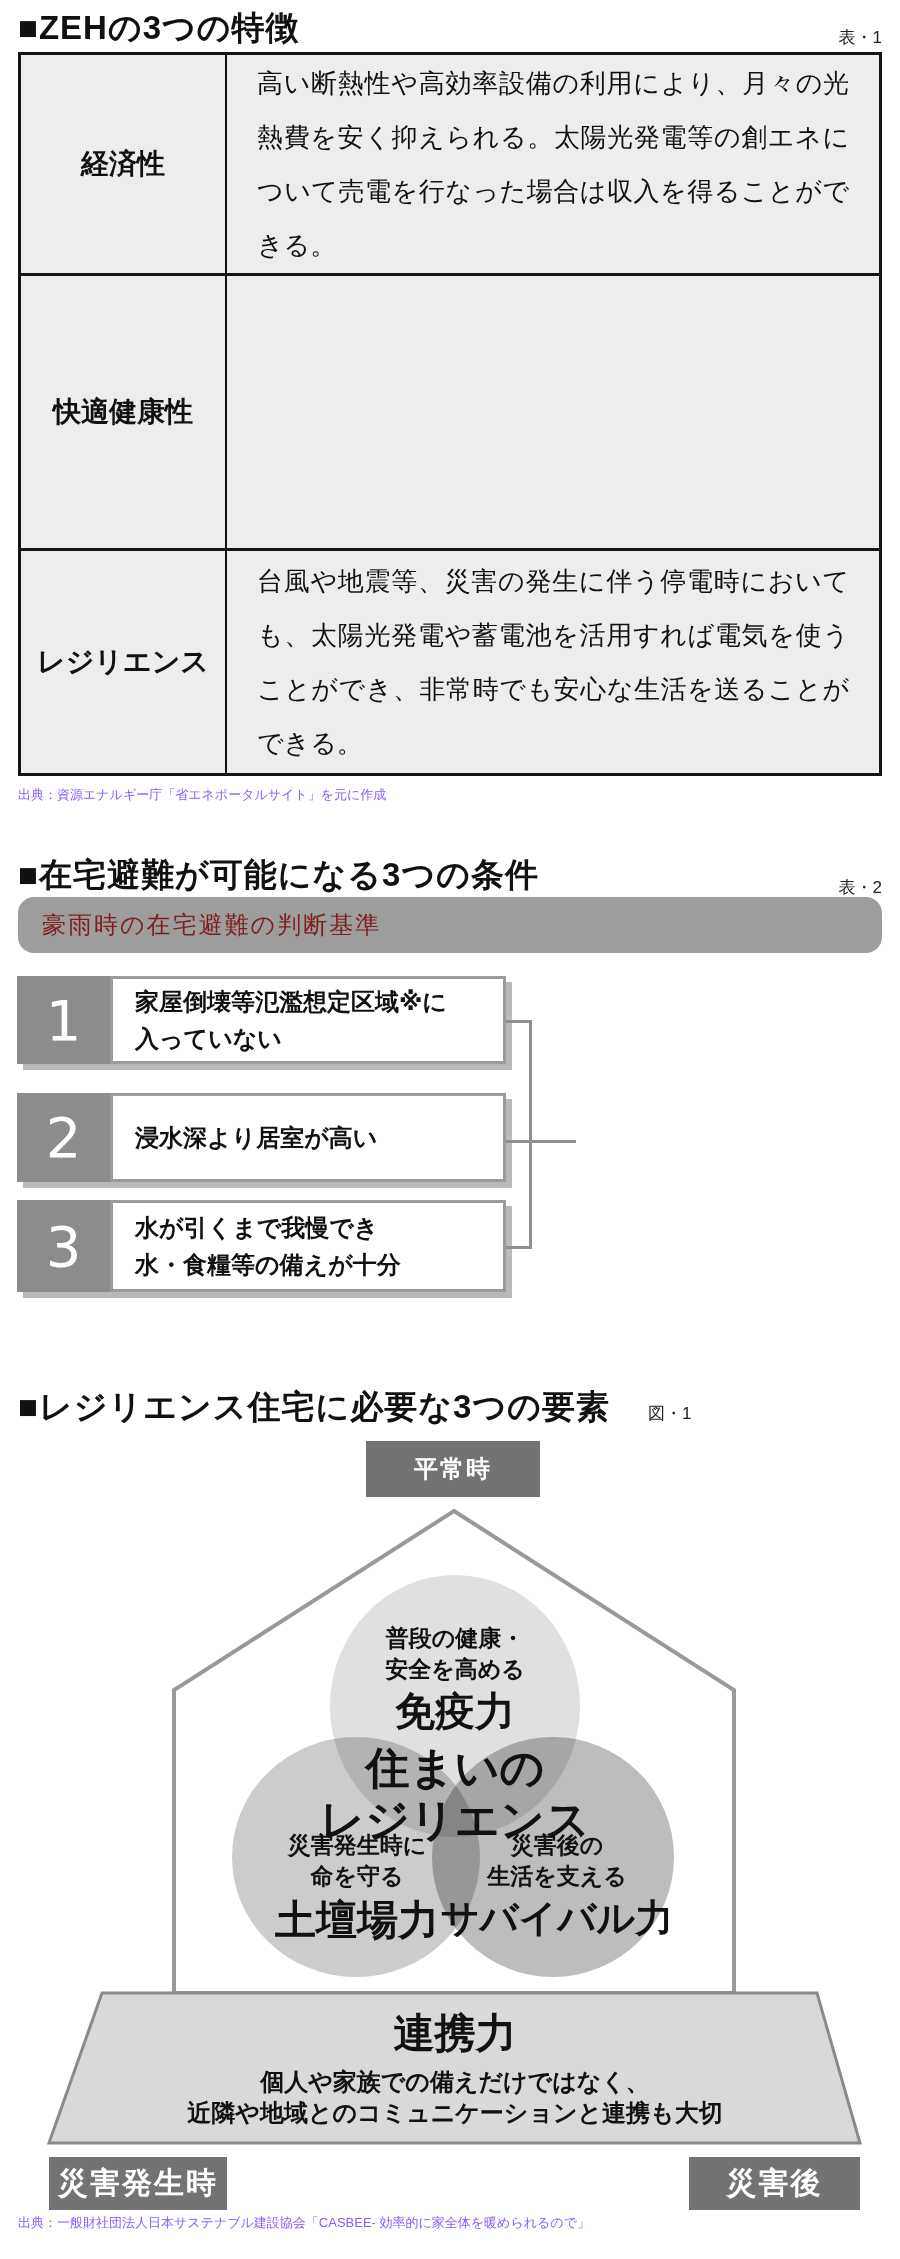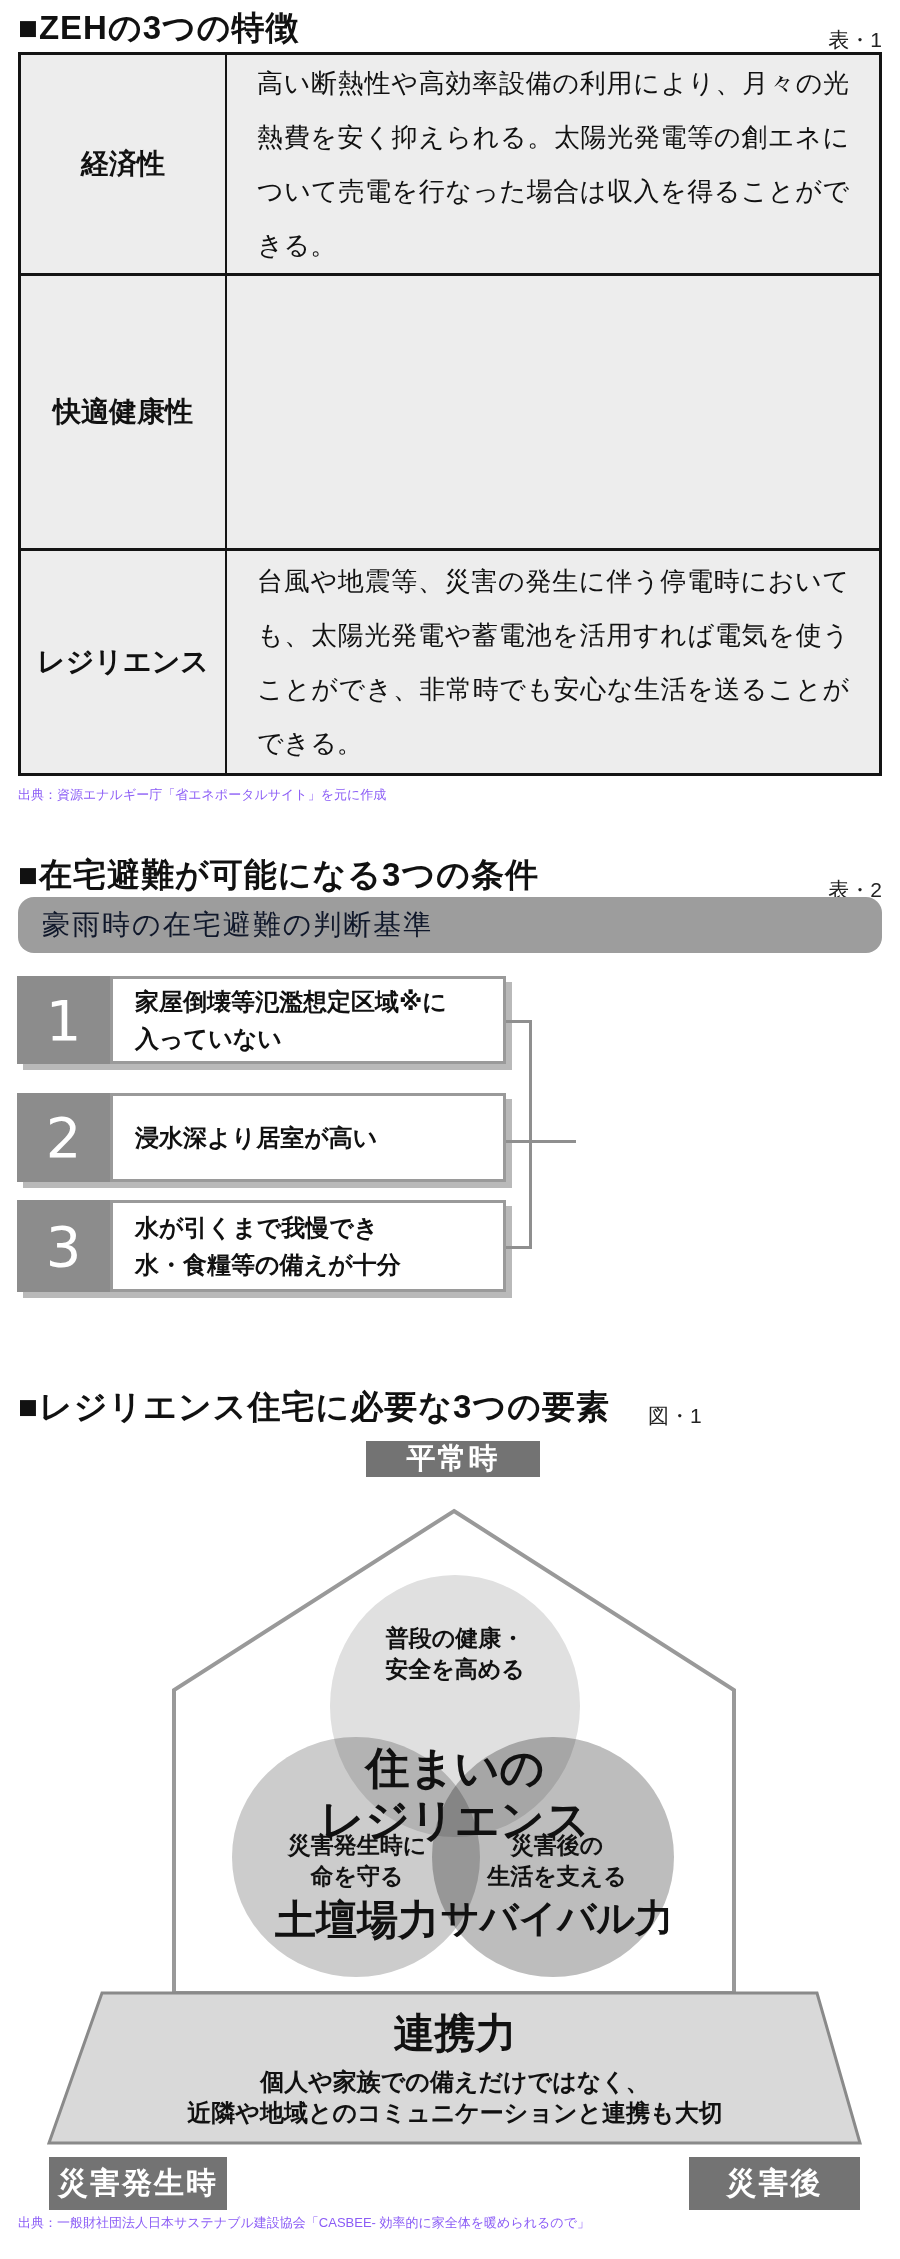--- a/index.html
+++ b/index.html
@@ -18,59 +18,59 @@
     --base-fill:#d9d9d9;
     --base-border:#8a8a8a;
   }
   html,body{margin:0;padding:0;background:#fff;}
   .doc{
     position:relative;width:900px;height:2259px;background:#fff;overflow:hidden;
     font-family:"Liberation Sans","DejaVu Sans",sans-serif;color:var(--ink);
   }
   .abs{position:absolute;}
   .sec-title{left:18px;font-size:33px;font-weight:900;letter-spacing:1px;white-space:nowrap;}
-  .caption{font-size:21px;color:#222;font-weight:400;white-space:nowrap;}
+  .caption{font-size:17px;color:#222;font-weight:400;white-space:nowrap;}
   .cap-right{right:18px;text-align:right;}
   .source{left:18px;font-size:13px;color:#8b5cf6;white-space:nowrap;}
 
   
   .ztable{left:18px;top:52px;width:864px;background:var(--table-bg);
     border:3px solid #141414;box-sizing:border-box;}
   .trow{display:flex;border-bottom:3px solid #141414;}
   .trow:last-child{border-bottom:none;}
   .tlabel{width:206px;flex:0 0 206px;border-right:2px solid #141414;
     display:flex;align-items:center;justify-content:center;
     font-size:28px;font-weight:700;box-sizing:border-box;}
   .tcell{flex:1;display:flex;align-items:center;padding:0 30px;
     font-size:26px;line-height:54px;text-align:justify;box-sizing:border-box;}
   .h218{height:218px}.h272{height:272px}.h222{height:222px}
 
   
   .banner{left:18px;top:897px;width:864px;height:56px;border-radius:16px;
-    background:var(--banner-gray);color:#0f172a;font-size:28px;font-weight:500;
+    background:var(--banner-gray);color:#7f1d1d;font-size:24px;font-weight:500;
     line-height:56px;padding-left:24px;box-sizing:border-box;letter-spacing:2px;}
   .cond{left:17px;width:489px;display:flex;box-shadow:6px 6px 0 var(--shadow-gray);}
   .cnum{flex:0 0 93px;background:var(--numbox-gray);color:#fff;
     display:flex;align-items:center;justify-content:center;
     font-size:56px;font-weight:400;font-family:"DejaVu Sans","Liberation Sans",sans-serif;}
   .cbox{flex:1;background:#fff;border:3px solid var(--box-border);
     display:flex;align-items:center;padding-left:22px;box-sizing:border-box;
     font-size:24px;font-weight:700;line-height:37px;white-space:pre-line;}
   .c1{top:976px;height:88px}.c2{top:1093px;height:89px}.c3{top:1200px;height:92px}
   .line{background:var(--line-gray);}
   .bubble{left:573px;top:989px;width:306px;height:306px;border-radius:50%;
     background:var(--bubble-fill);border:3px solid var(--line-gray);box-sizing:border-box;
     display:flex;align-items:center;justify-content:center;text-align:center;
     font-size:22px;line-height:38px;white-space:pre-line;}
   .footnote{left:18px;top:1316px;font-size:13.5px;color:#222;white-space:nowrap;}
 
   
   .darkbox{background:var(--darklabel-gray);color:#fff;font-weight:700;
     display:flex;align-items:center;justify-content:center;white-space:nowrap;}
-  .heijoji{left:366px;top:1441px;width:174px;height:36px;font-size:29px;letter-spacing:2px;}
+  .heijoji{left:366px;top:1441px;width:174px;height:56px;font-size:24px;letter-spacing:2px;}
   .blb{left:49px;top:2157px;width:178px;height:53px;font-size:30px;letter-spacing:2px;}
   .brb{left:689px;top:2157px;width:171px;height:53px;font-size:30px;letter-spacing:2px;}
   .ctr{text-align:center;white-space:pre-line;}
   .vdesc{font-size:23px;font-weight:700;line-height:31px;}
   .vname{font-size:40px;font-weight:700;white-space:nowrap;text-align:center;}
   .vcenter{left:300px;top:1742px;width:310px;font-size:44px;font-weight:900;line-height:52px;}
   .vtop-desc{left:355px;top:1623px;width:200px;}
   .vtop-name{left:355px;top:1684px;width:200px;}
   .vleft-desc{left:257px;top:1830px;width:200px;}
   .vleft-name{left:247px;top:1893px;width:220px;font-size:41px;}
@@ -138,20 +138,21 @@
   <svg class="abs" style="left:0;top:1500px" width="900" height="660" viewBox="0 0 900 660">
     <polygon points="454,11 734,190 734,493 174,493 174,190" fill="#ffffff" stroke="#999999" stroke-width="4"></polygon>
     <ellipse cx="455" cy="206" rx="125" ry="131" fill="#e0e0e0" style="mix-blend-mode:multiply"></ellipse>
     <ellipse cx="356" cy="357" rx="124" ry="120" fill="#cccccc" style="mix-blend-mode:multiply"></ellipse>
     <ellipse cx="553" cy="357" rx="121" ry="120" fill="#bdbdbd" style="mix-blend-mode:multiply"></ellipse>
     <polygon points="102,493 817,493 860,643 49,643" fill="#d9d9d9" stroke="#8a8a8a" stroke-width="3"></polygon>
   </svg>
 
   <div class="abs ctr vdesc vtop-desc">普段の健康・
 安全を高める</div>
+  <div class="abs vname vtop-name">免疫力</div>
 
   <div class="abs ctr vcenter">住まいの
 レジリエンス</div>
 
   <div class="abs ctr vdesc vleft-desc">災害発生時に
 命を守る</div>
   <div class="abs vname vleft-name">土壇場力</div>
 
   <div class="abs ctr vdesc vright-desc">災害後の
 生活を支える</div>

